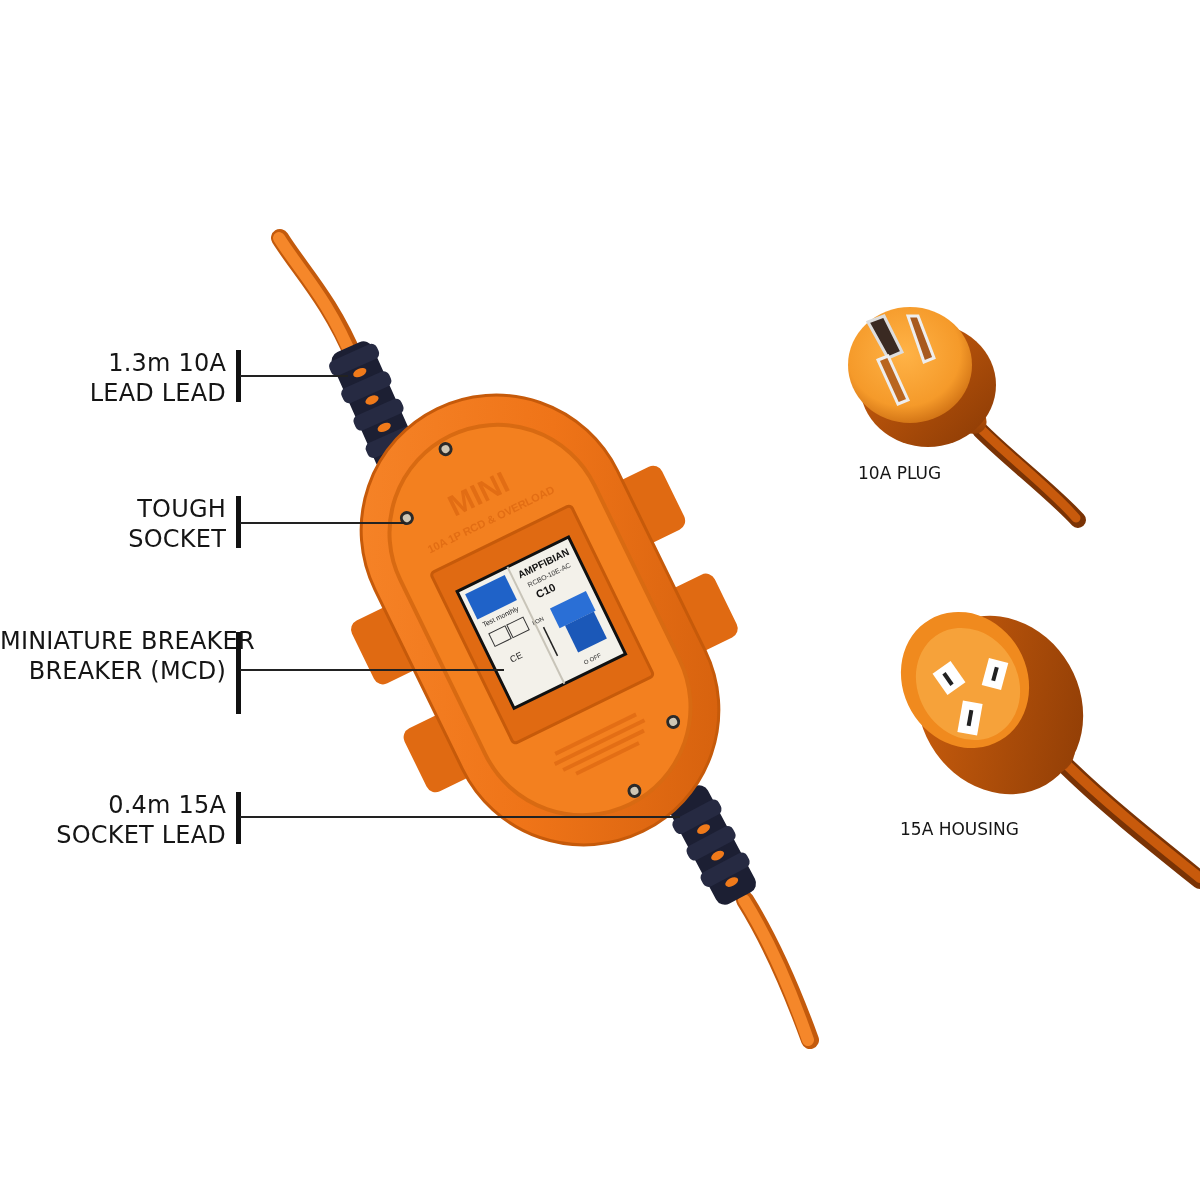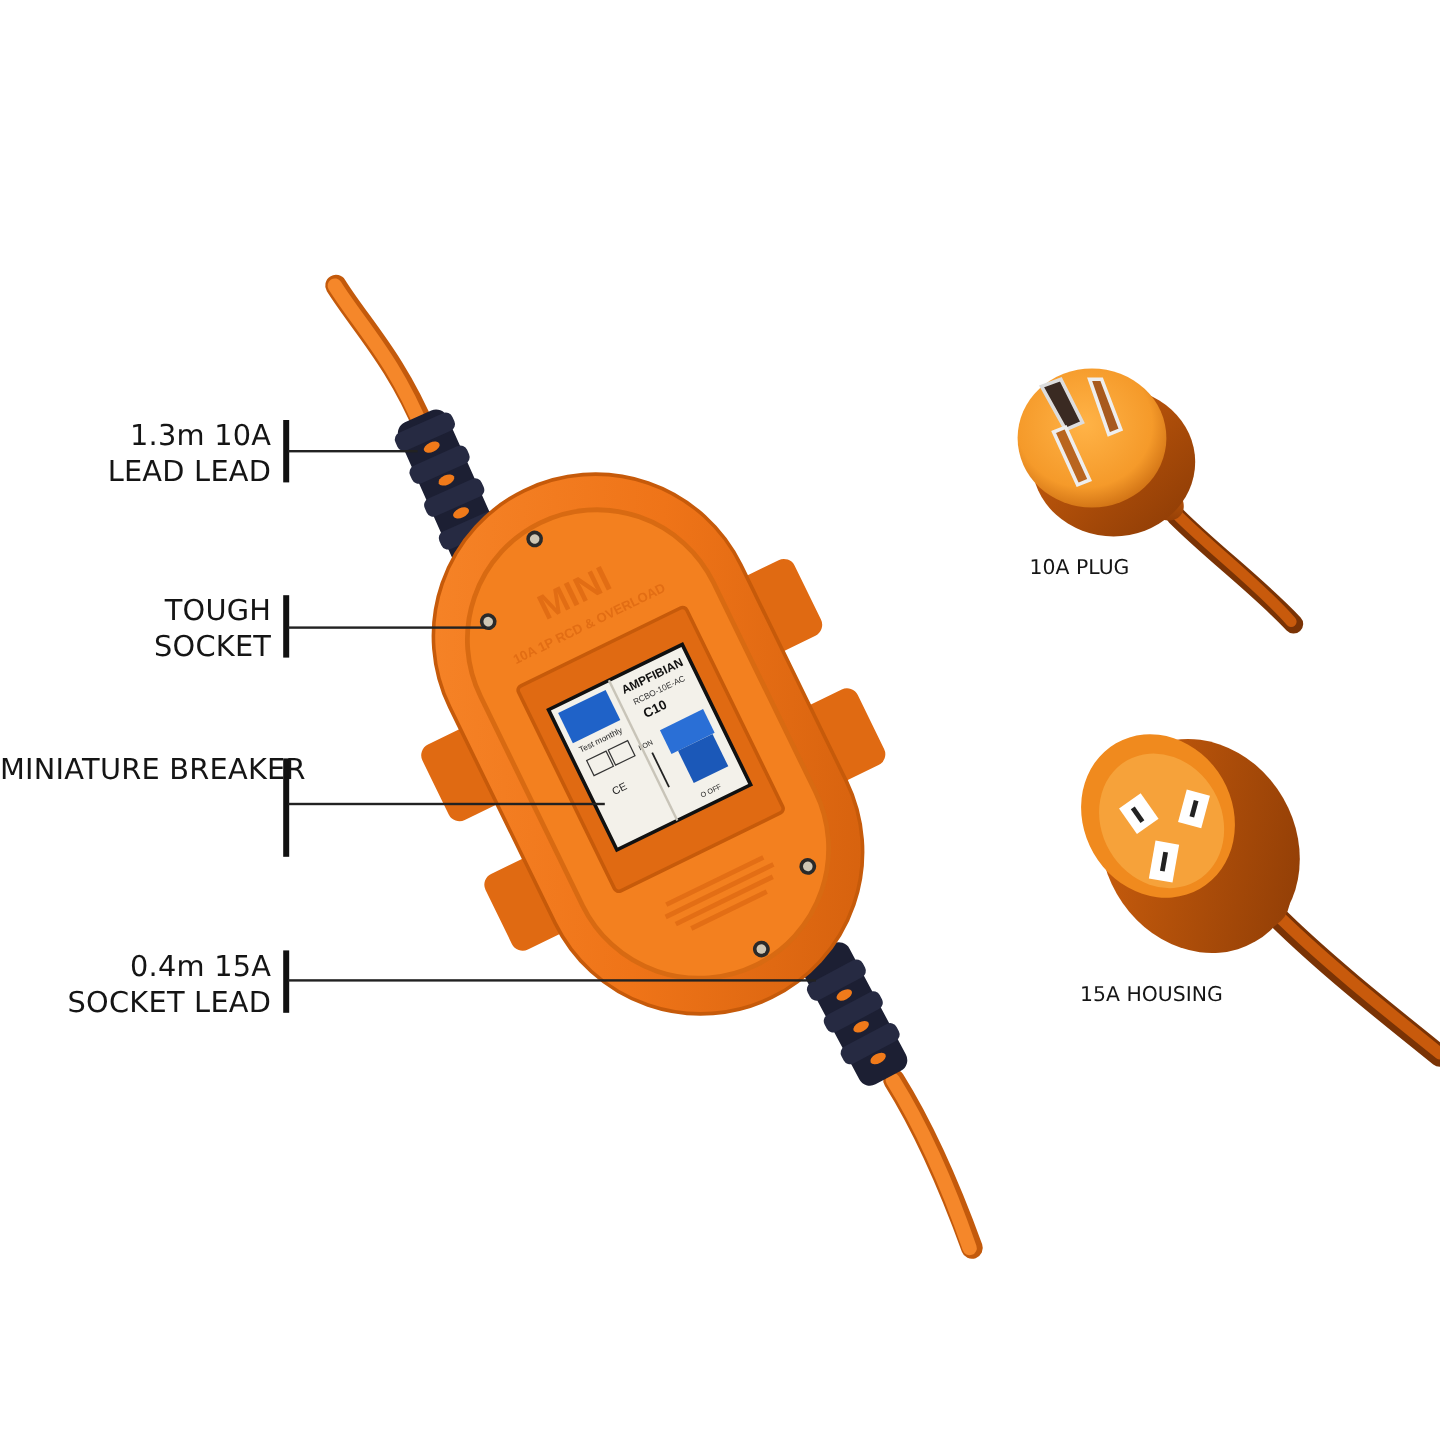--- a/index.html
+++ b/index.html
@@ -170,20 +170,21 @@
 
   <div class="callout" style="left:40px; top:494px; width:186px;">
     <span class="line">TOUGH</span>
     <span class="line">SOCKET</span>
   </div>
   <div class="bracket" style="left:236px; top:496px; height:52px;"></div>
   <div class="leader" style="left:240px; top:522px; width:165px;"></div>
 
   <div class="callout" style="left:0px; top:626px; width:226px;">
     <span class="line">MINIATURE BREAKER</span>
+    <span class="line">BREAKER (MCD)</span>
   </div>
   <div class="bracket" style="left:236px; top:632px; height:82px;"></div>
   <div class="leader" style="left:240px; top:669px; width:264px;"></div>
 
   <div class="callout" style="left:40px; top:790px; width:186px;">
     <span class="line">0.4m 15A</span>
     <span class="line">SOCKET LEAD</span>
   </div>
   <div class="bracket" style="left:236px; top:792px; height:52px;"></div>
   <div class="leader" style="left:240px; top:816px; width:440px;"></div>

